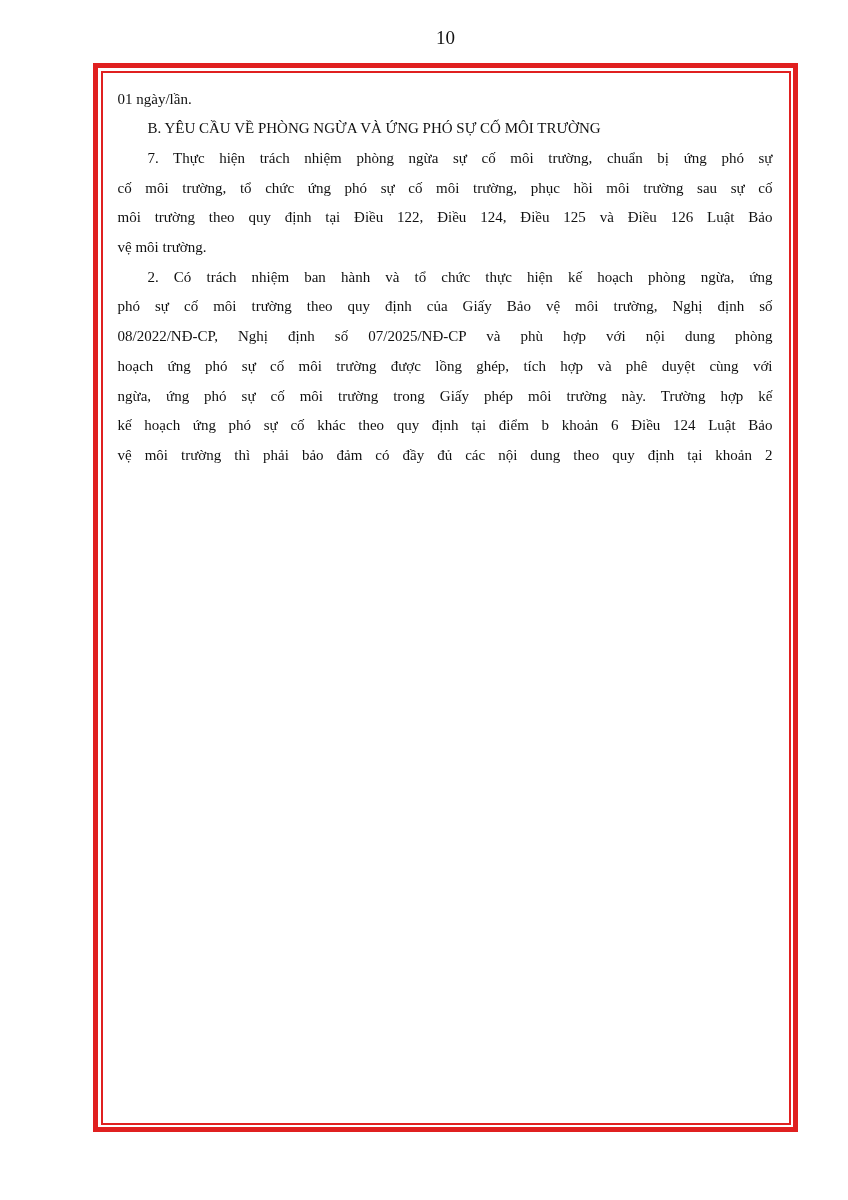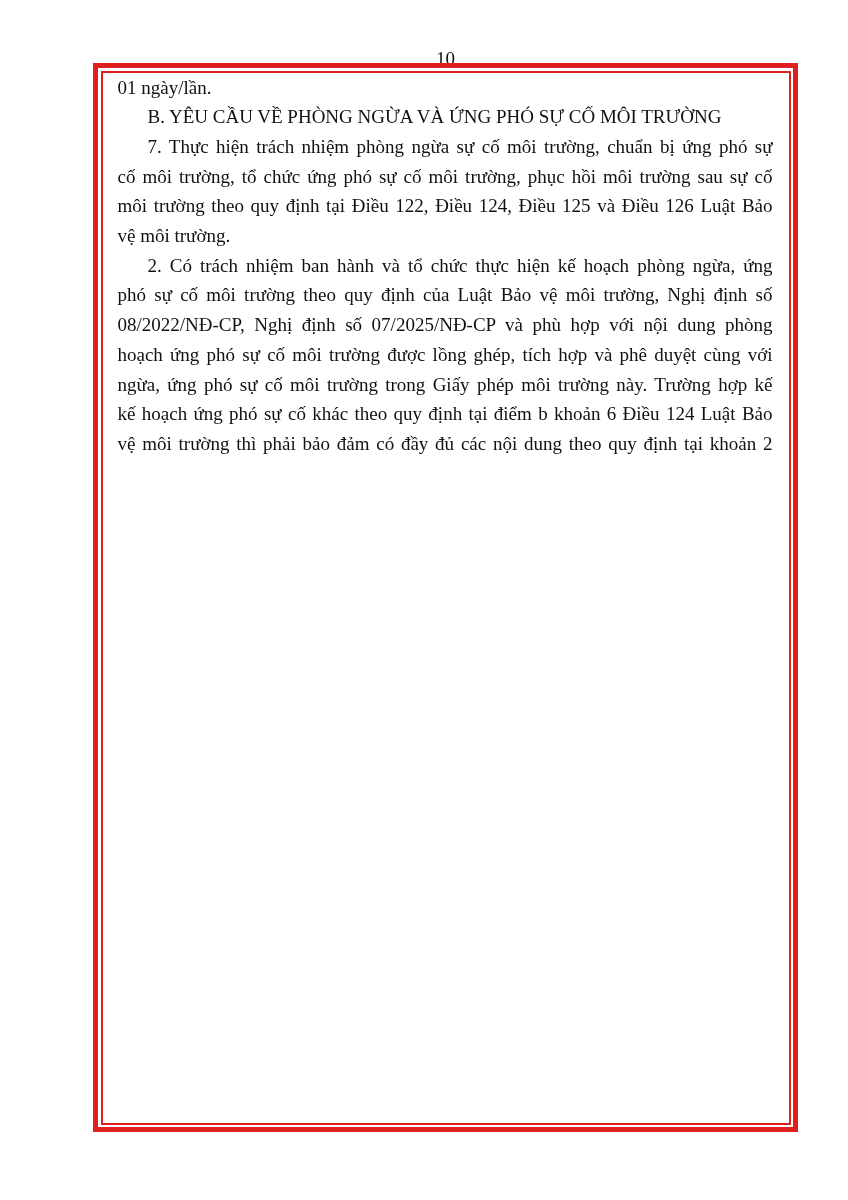--- a/index.html
+++ b/index.html
@@ -15,21 +15,21 @@
   }
   .page {
     position: relative;
     width: 848px;
     height: 1200px;
     background: #ffffff;
     overflow: hidden;
   }
   .page-number {
     position: absolute;
-    top: 47px;
+    top: 26px;
     left: 93px;
     width: 705px;
     text-align: center;
     font-size: 19px;
     line-height: 24px;
   }
   .frame {
     position: absolute;
     left: 93px;
     top: 63px;
@@ -38,22 +38,22 @@
     border: 5px solid var(--red);
   }
   .frame-inner {
     position: absolute;
     inset: 2.5px;
     border: 2px solid var(--red);
   }
   .content {
     position: absolute;
     inset: 0;
-    padding: 0 16px 0 15px;
-    font-size: 19px;
+    padding: 12px 16px 0 15px;
+    font-size: 15px;
     line-height: 29.7px;
   }
   .line {
     width: 100%;
   }
   .line.just {
     text-align: justify;
     text-align-last: justify;
   }
   .line.first {
@@ -86,21 +86,21 @@
 
         <div class="paragraph">
           <div class="line just first">7. Thực hiện trách nhiệm phòng ngừa sự cố môi trường, chuẩn bị ứng phó sự</div>
           <div class="line just">cố môi trường, tổ chức ứng phó sự cố môi trường, phục hồi môi trường sau sự cố</div>
           <div class="line just">môi trường theo quy định tại Điều 122, Điều 124, Điều 125 và Điều 126 Luật Bảo</div>
           <div class="line last">vệ môi trường.</div>
         </div>
 
         <div class="paragraph">
           <div class="line just first">2. Có trách nhiệm ban hành và tổ chức thực hiện kế hoạch phòng ngừa, ứng</div>
-          <div class="line just">phó sự cố môi trường theo quy định của Luật Bảo vệ môi trường, Nghị định số</div>
+          <div class="line just">phó sự cố môi trường theo quy định của Giấy Bảo vệ môi trường, Nghị định số</div>
           <div class="line just">08/2022/NĐ-CP, Nghị định số 07/2025/NĐ-CP và phù hợp với nội dung phòng</div>
           <div class="line just">hoạch ứng phó sự cố môi trường được lồng ghép, tích hợp và phê duyệt cùng với</div>
           <div class="line just">ngừa, ứng phó sự cố môi trường trong Giấy phép môi trường này. Trường hợp kế</div>
           <div class="line just">kế hoạch ứng phó sự cố khác theo quy định tại điểm b khoản 6 Điều 124 Luật Bảo</div>
           <div class="line just">vệ môi trường thì phải bảo đảm có đầy đủ các nội dung theo quy định tại khoản 2</div>
         </div>
 
       </div>
     </div>
   </div>

